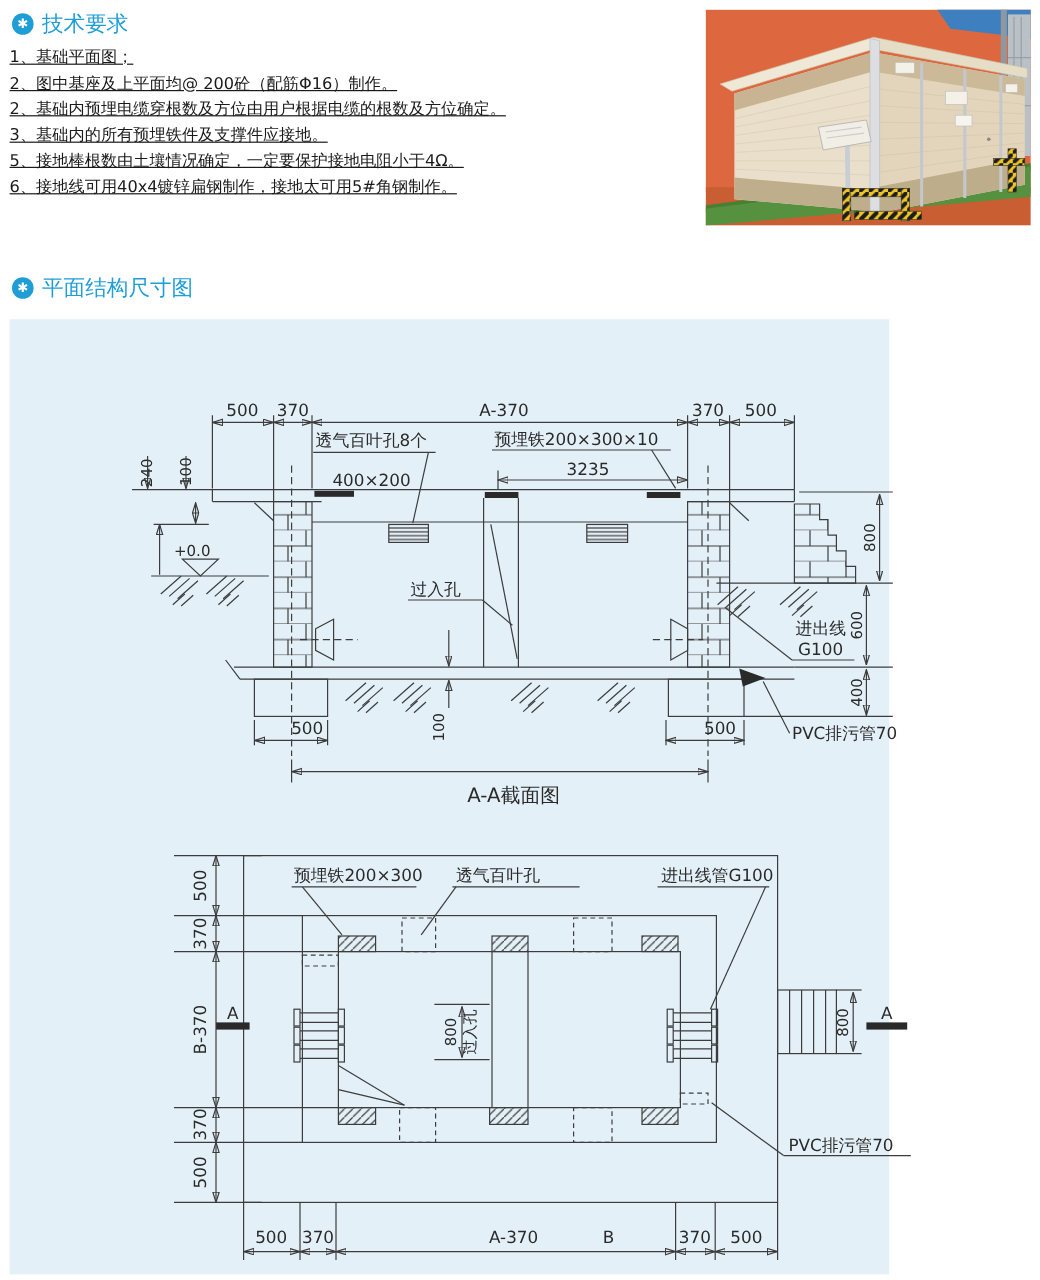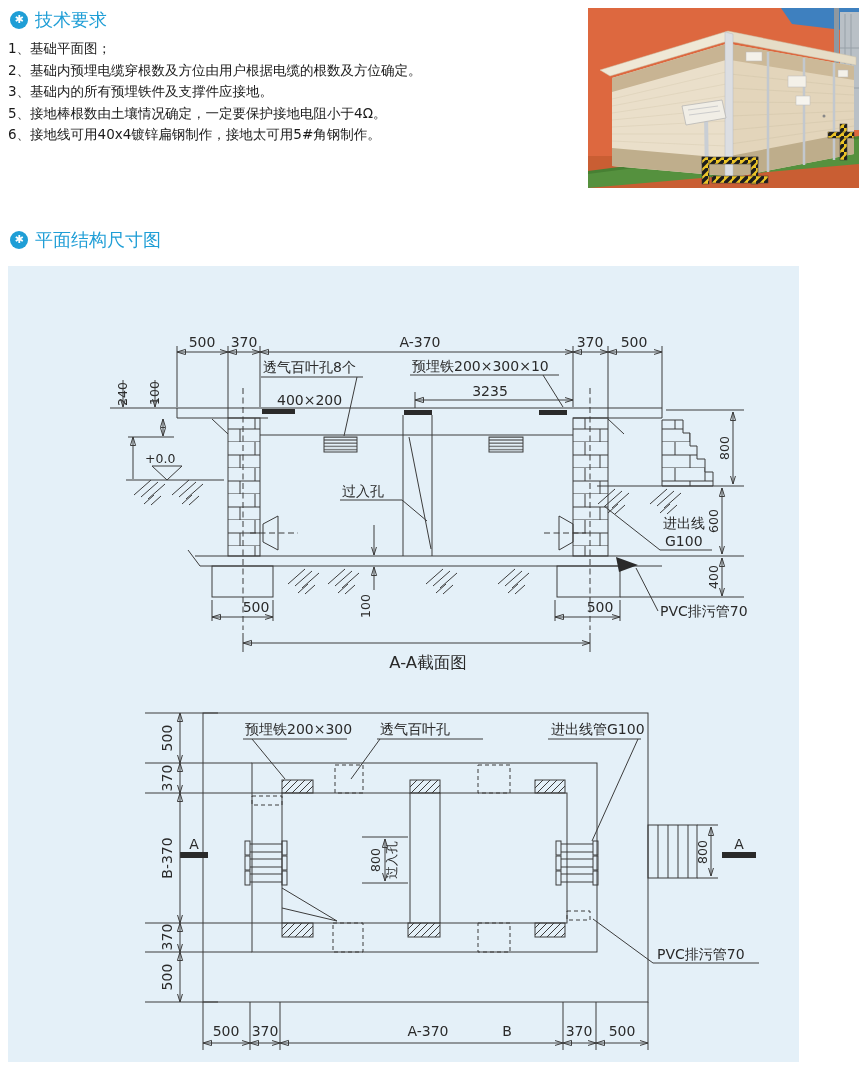--- a/index.html
+++ b/index.html
@@ -6,22 +6,22 @@
   #page{position:relative;width:867px;height:1067px;background:#ffffff;overflow:hidden;
         font-family:"DejaVu Sans","Liberation Sans",sans-serif;}
   .sec-header{position:absolute;display:flex;align-items:center;gap:7px;
               color:#1f9ed6;font-size:18px;font-weight:500;}
   .sec-icon{width:18px;height:18px;border-radius:50%;background:#1f9ed6;color:#fff;
             font-size:11px;line-height:18px;text-align:center;flex:0 0 auto;}
   #hdr-tech{left:10px;top:8px;}
   #hdr-plan{left:10px;top:228px;}
   .req-list{position:absolute;left:8px;top:38px;width:565px;margin:0;padding:0;
             list-style:none;font-size:13.5px;color:#1a1a1a;}
-  .req-list li{line-height:21.5px;white-space:nowrap;}
-  #panel{position:absolute;left:8px;top:266px;width:791px;height:796px;background:#e4f0f8;}
+  .req-list li{line-height:21.5px;white-space:nowrap;text-decoration:underline;}
+  #panel{position:absolute;left:8px;top:266px;width:733px;height:796px;background:#e4f0f8;}
   svg.draw{position:absolute;left:0;top:0;width:851px;height:796px;}
   .draw line,.draw path,.draw rect,.draw polygon,.draw polyline{
       stroke:#3c3c3c;stroke-width:1;fill:none;}
   .draw .fill{fill:#2a2a2a;stroke:none;}
   .draw .brick{fill:url(#brick);}
   .draw .hl{fill:url(#hlines);}
   .draw .dh{fill:url(#dhatch);}
   .draw text{fill:#2a2a2a;stroke:none;font-family:"DejaVu Sans","Liberation Sans",sans-serif;}
   .dim{font-size:14px;}
   .lbl{font-size:14px;}
@@ -36,20 +36,21 @@
 
 <div id="page">
 
   <div class="sec-header" id="hdr-tech">
     <span class="sec-icon">✱</span>
     <span>技术要求</span>
   </div>
 
   <ul class="req-list">
     <li>1、基础平面图；</li>
+    <li>2、图中基座及上平面均@ 200砼（配筋Φ16）制作。</li>
     <li>2、基础内预埋电缆穿根数及方位由用户根据电缆的根数及方位确定。</li>
     <li>3、基础内的所有预埋铁件及支撑件应接地。</li>
     <li>5、接地棒根数由土壤情况确定，一定要保护接地电阻小于4Ω。</li>
     <li>6、接地线可用40x4镀锌扁钢制作，接地太可用5#角钢制作。</li>
   </ul>
 
   <svg id="photo" viewBox="0 0 271 180">
     <defs>
       <pattern id="warn" width="8" height="8" patternUnits="userSpaceOnUse">
         <rect width="8" height="8" fill="#ecc427"></rect>

